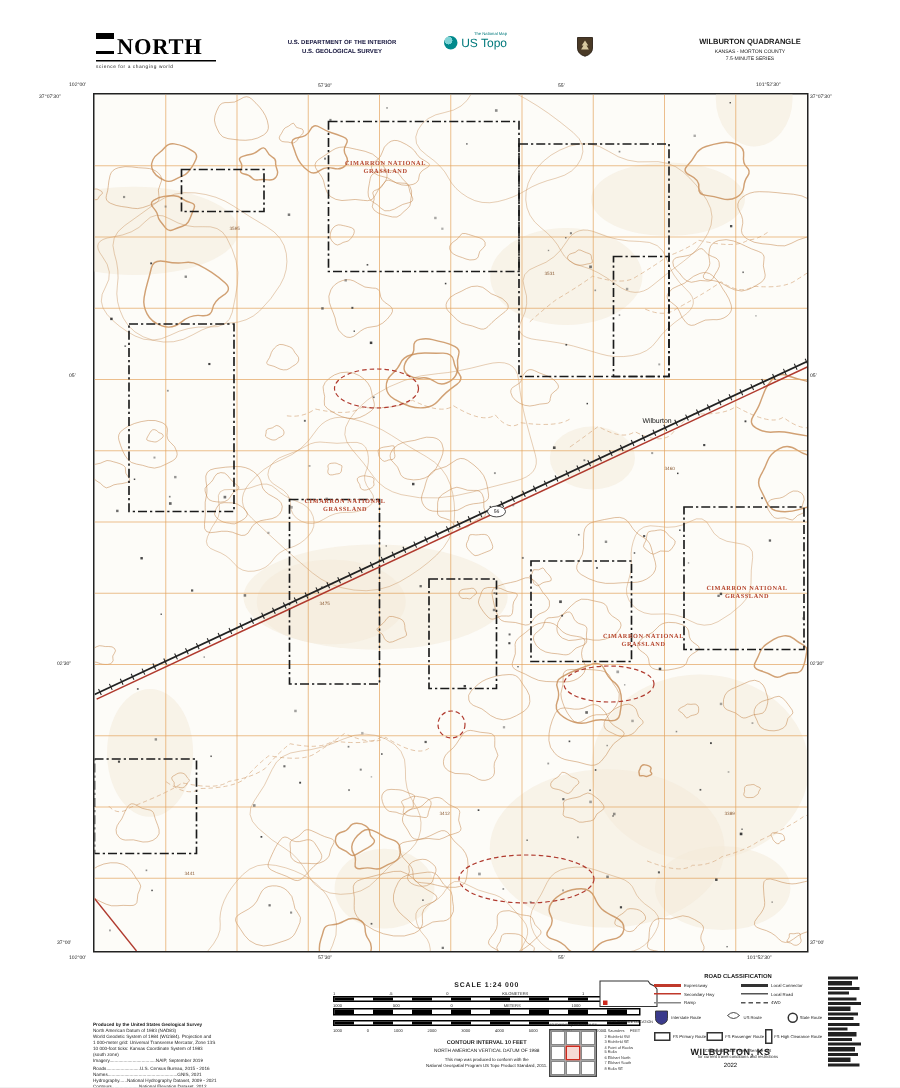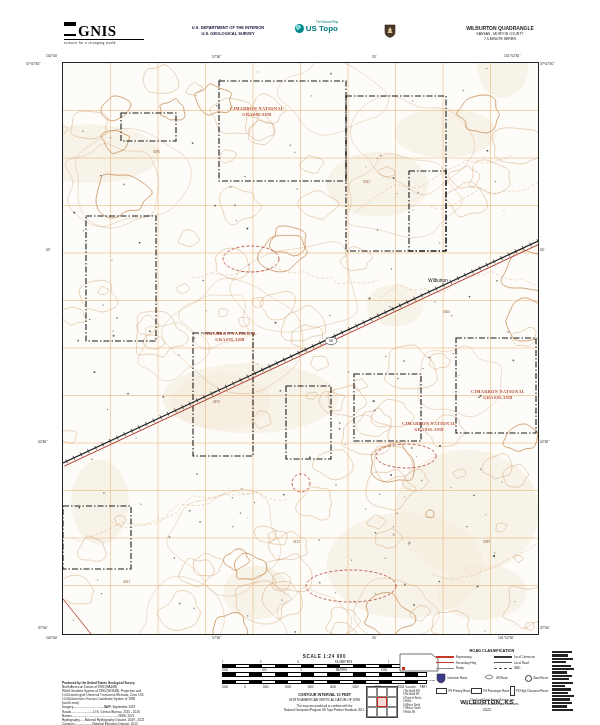--- a/index.html
+++ b/index.html
@@ -10,21 +10,21 @@
   #usgs-logo{left:64px;top:22px;width:80px;}
   #usgs-logo .big{font-family:"Liberation Serif",serif;font-weight:bold;font-size:15px;letter-spacing:.5px;color:#000;line-height:14px;}
   #usgs-logo .wave{display:inline-block;width:12px;height:10px;border-top:2px solid #000;border-bottom:2px solid #000;box-shadow:inset 0 3px 0 -1px #000;margin-right:2px;}
   #usgs-logo .tag{font-size:3.2px;border-top:1.5px solid #000;margin-top:1px;padding-top:1px;letter-spacing:.4px;}
   #dept{left:148px;top:25px;width:160px;text-align:center;font-size:4px;font-weight:bold;color:#14143c;line-height:1.5;}
   #ustopo{left:286px;top:20px;width:52px;text-align:right;}
   #ustopo .pre{font-size:2.8px;color:#00797c;}
   #ustopo .row{display:flex;align-items:center;justify-content:flex-end;gap:2px;}
   #ustopo .globe{width:9px;height:9px;border-radius:50%;background:
       radial-gradient(circle at 35% 35%, #7fd4d6 0 30%, #00898c 31% 100%);}
-  #ustopo .name{font-size:8px;font-weight:bold;color:#00797c;}
+  #ustopo .name{font-size:8px;font-weight:normal;color:#00797c;}
   #quad-title{left:415px;top:24px;width:170px;text-align:center;line-height:1.6;}
   #quad-title .t1{font-size:5px;font-weight:bold;}
   #quad-title .t2,#quad-title .t3{font-size:3.4px;}
   
   #map-frame{left:62px;top:62px;width:475px;height:571px;border:1px solid #222;background:#fdfcf8;}
   .edge-label{font-size:3.4px;color:#222;white-space:nowrap;}
   
   #credits{left:62px;top:681px;width:140px;font-size:3.1px;line-height:1.32;color:#222;}
   #credits .line:first-child{font-weight:bold;}
   #scaleblock{left:222px;top:654px;width:205px;text-align:center;}
@@ -57,21 +57,21 @@
   #adjoin .list{font-size:2.6px;line-height:1.35;color:#333;white-space:nowrap;}
   #barcode{left:552px;top:651px;width:24px;display:flex;flex-direction:column;gap:1.1px;}
   #barcode .bar{height:2.3px;background:#222;}
 </style>
 </head>
 <body>
 
 <div id="page">
 
   <div class="abs" id="usgs-logo">
-    <div class="big"><span class="wave"></span><span>GNIS</span></div>
+    <div class="big"><span class="wave"></span><span>NORTH</span></div>
     <div class="tag">science for a changing world</div>
   </div>
   <div class="abs" id="dept">
     <div>U.S. DEPARTMENT OF THE INTERIOR</div>
     <div>U.S. GEOLOGICAL SURVEY</div>
   </div>
   <div class="abs" id="ustopo">
     <div class="pre">The National Map</div>
     <div class="row">
       <span class="globe"></span>

